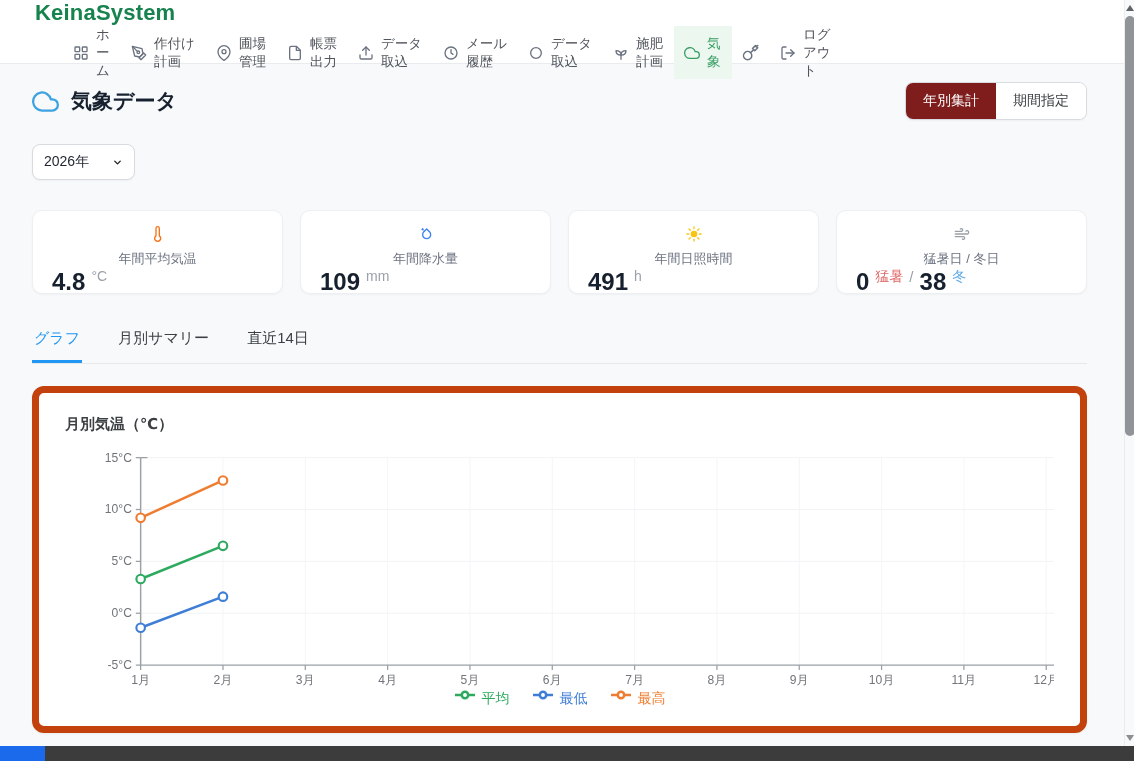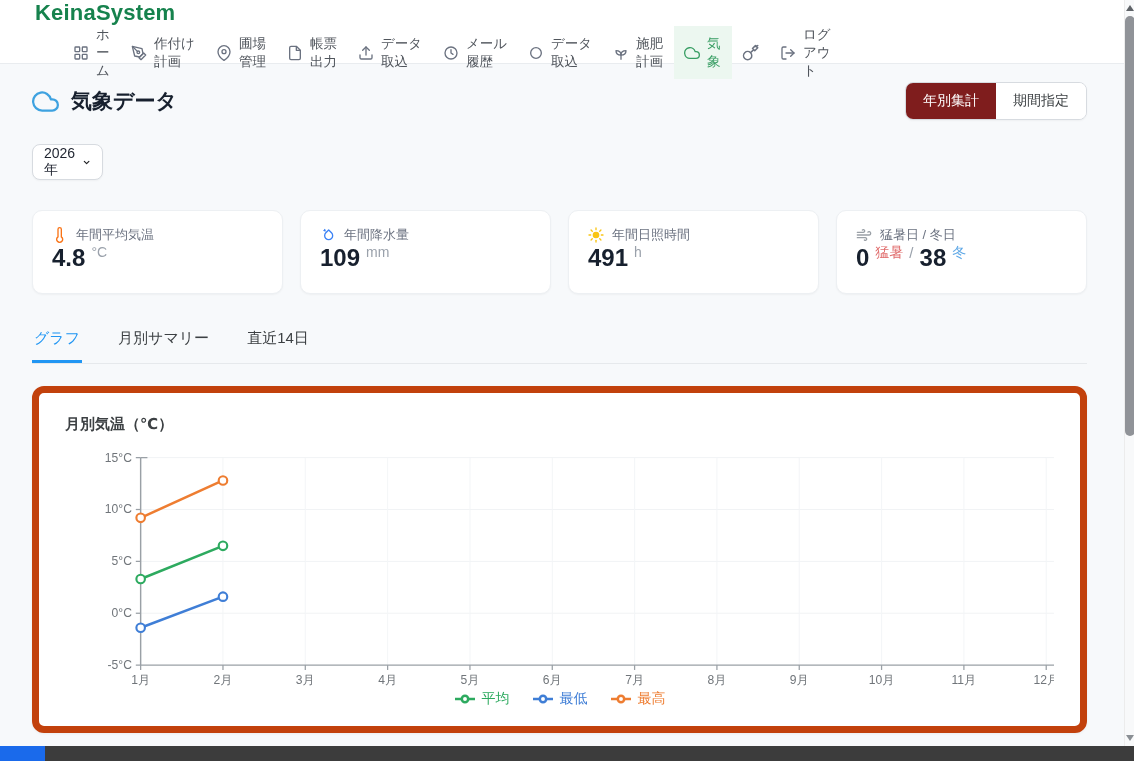--- a/index.html
+++ b/index.html
@@ -34,49 +34,49 @@
   .cloud-big { width:27px; height:27px; color:#3ea2e0; }
   .toggle-group { display:flex; border:1px solid #d7dbe0; border-radius:8px; overflow:hidden;
                   background:#fff; box-shadow:0 1px 2px rgba(0,0,0,.04); }
   .toggle-group button {
     font-family:inherit; font-size:14px; padding:9px 17px; border:none; background:#fff;
     color:#3c4043; cursor:pointer;
   }
   .toggle-group button.active { background:#7f1d1d; color:#fff; }
   
   .select {
-    margin-top:24px; width:71px; height:36px; background:#fff;
+    margin-top:24px; width:103px; height:36px; background:#fff;
     border:1px solid #d7dbe0; border-radius:8px; display:inline-flex;
     align-items:center; justify-content:space-between; padding:0 11px;
     font-size:14px; color:#1f2430; cursor:pointer; box-shadow:0 1px 2px rgba(0,0,0,.04);
   }
   .select svg { width:11px; height:11px; color:#202124; }
   
   .cards { margin-top:30px; display:grid; grid-template-columns:repeat(4,1fr); gap:17px; }
   .card { background:#fff; border:1px solid #edf0f3; border-radius:10px; height:84px;
           padding:15px 19px; box-shadow:0 1px 2px rgba(0,0,0,.04); }
-  .card-head { display:flex; align-items:center; gap:8px; font-size:13px; color:#6b7280; }
+  .card-head { display:flex; align-items:center; gap:8px; font-size:13px; color:#6b7280;flex-direction:column; }
   .card-head svg { width:16px; height:16px; flex:none; }
   .i-thermo { color:#f97316; } .i-drop { color:#3b82f6; } .i-sun { color:#f9c513; } .i-wind { color:#9aa0a6; }
   .card-value { font-size:24px; font-weight:bold; color:#17202e; display:flex; align-items:flex-start; gap:6px; }
   .unit { font-size:14px; font-weight:normal; color:#9aa1ab; }
   .unit-hot { font-size:14px; font-weight:normal; color:#e06c6c; }
   .unit-cold { font-size:14px; font-weight:normal; color:#5fa8e6; }
   .sep { font-size:15px; font-weight:normal; color:#9aa1ab; }
   
   .tabs { margin-top:26px; display:flex; gap:34px; border-bottom:1px solid #e6e9ec; }
   .tab { font-size:15px; color:#3c4043; padding:9px 2px 12px; cursor:pointer; border-bottom:3px solid transparent; }
   .tab.active { color:#2196f3; border-bottom-color:#2196f3; }
   
   .chart-card { margin-top:22px; background:#fff; border:7px solid #c2410c; border-radius:12px;
                 padding:22px 26px 14px; box-shadow:0 1px 3px rgba(0,0,0,.05); }
   .chart-title { font-size:15px; font-weight:bold; color:#3c4043; }
   .chart-svg { display:block; width:100%; margin-top:12px; font-family:inherit; }
   .legend { display:flex; justify-content:center; gap:22px; margin-top:2px; padding-bottom:4px; }
-  .legend-item { display:inline-flex; align-items:center; gap:6px; font-size:14px; cursor:pointer; }
+  .legend-item { display:inline-flex; align-items:flex-start; gap:6px; font-size:14px; cursor:pointer; }
   
   .scrollbar { position:absolute; top:0; right:0; width:10px; height:746px;
                background:#f8f9fa; border-left:1px solid #ececec; z-index:40; }
   .sb-arrow-up { position:absolute; top:5px; left:1px; width:0; height:0;
     border-left:4px solid transparent; border-right:4px solid transparent; border-bottom:6px solid #5f6368; }
   .sb-arrow-down { position:absolute; bottom:5px; left:1px; width:0; height:0;
     border-left:4px solid transparent; border-right:4px solid transparent; border-top:6px solid #8a8f94; }
   .sb-thumb { position:absolute; top:16px; left:0; width:10px; height:420px; background:#909398; border-radius:5px; }
   
   .taskbar { position:absolute; left:0; bottom:0; width:1134px; height:15px; background:#3c3c3c; z-index:50; display:flex; }

